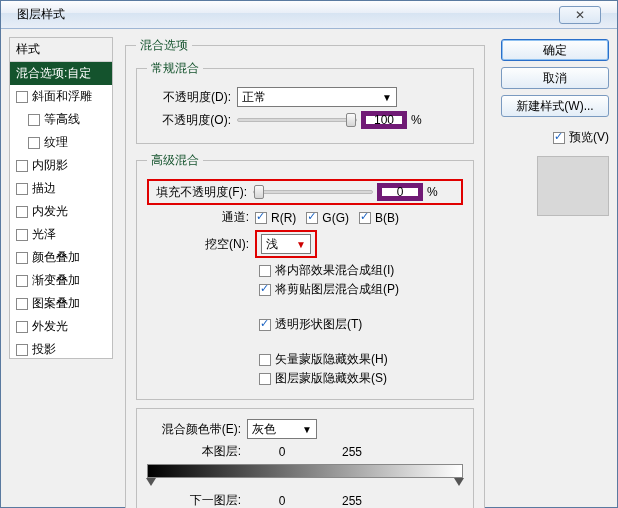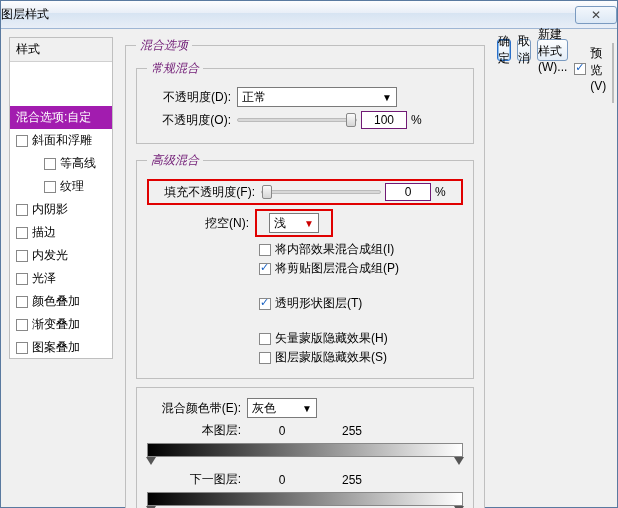--- a/index.html
+++ b/index.html
@@ -1,42 +1,42 @@
 <!DOCTYPE html>
 <html><head>
 <meta charset="utf-8">
 <style>
   * { box-sizing: border-box; font-family: "Microsoft YaHei", SimSun, sans-serif; font-size: 12px; }
   body { margin: 0; background: #fff; }
   .window { width: 618px; height: 508px; border: 1px solid #5a7aa0; background: #f0f0f0; position: relative; }
-  .titlebar { height: 28px; background: linear-gradient(#fdfdfe,#e8eef7 45%,#d7e4f2 46%,#e8eef7); border-bottom: 1px solid #9fb6d4; display: flex; align-items: center; padding: 0 0; }
+  .titlebar { height: 28px; background: linear-gradient(#fdfdfe,#e8eef7 45%,#d7e4f2 46%,#e8eef7); border-bottom: 1px solid #9fb6d4; display: flex; align-items: center; padding: 0 16px; }
   .titlebar .title { flex:1; color:#000; }
   .close-btn { width:42px; height:18px; border:1px solid #7a9ac0; border-radius:3px; background:linear-gradient(#f3f7fc,#dce8f5); display:flex; align-items:center; justify-content:center; color:#444; }
   .body { position:absolute; top:28px; left:0; right:0; bottom:0; padding:8px; display:flex; gap:12px; }
   .col-styles { width:104px; }
   .col-mid { flex:1; }
-  .col-right { width:112px; display:flex; align-items:flex-start; gap:6px; padding-top:2px; }
+  .col-right { width:112px; display:flex; flex-direction:column; align-items:flex-end; gap:6px; padding-top:2px; }
   fieldset { border:1px solid #bfbfbf; border-radius:0; margin:0 0 8px 0; padding:6px 10px 10px 10px; background:#f0f0f0; }
-  legend { padding:0 4px; color:#701a75;font-style:italic; }
+  legend { padding:0 4px; color:#14532d; }
   .style-list { border:1px solid #bfbfbf; background:#fff; height:322px; overflow:hidden; }
   .style-header { background:#f0f0f0; border-bottom:1px solid #d0d0d0; padding:3px 6px; }
   .style-item { padding:3px 6px; display:flex; align-items:center; gap:4px; }
-  .style-item.selected { background:#a21caf; color:#fff;margin-top:44px; }
-  .style-item.indent { padding-left:34px; }
+  .style-item.selected { background:#14532d; color:#fff; }
+  .style-item.indent { padding-left:18px; }
   .chk { width:12px; height:12px; border:1px solid #888; background:#fff; display:inline-block; position:relative; flex-shrink:0; }
   .chk.checked::after { content:"✓"; position:absolute; top:-3px; left:0; font-size:11px; color:#1860c0; }
   .row { display:flex; align-items:center; margin:4px 0; }
   .lbl { text-align:right; padding-right:6px; color:#000; }
   .select { height:20px; border:1px solid #7a7a7a; background:#fff; display:flex; align-items:center; justify-content:space-between; padding:0 4px; }
   .select .arrow { font-size:10px; }
   .slider-track { height:4px; background:#d8d8d8; border:1px solid #bbb; border-radius:2px; position:relative; flex:1; }
   .slider-thumb { width:10px; height:14px; background:linear-gradient(#fafafa,#d5d5d5); border:1px solid #888; border-radius:2px; position:absolute; top:-6px; }
-  .numbox { width:46px; height:18px; border:1px solid #701a75; background:#fff; text-align:center; margin:0 4px; display:flex; align-items:center; justify-content:center; }
+  .numbox { width:46px; height:18px; border:5px solid #701a75; background:#fff; text-align:center; margin:0 4px; display:flex; align-items:center; justify-content:center; }
   .unit { color:#000; }
-  .redbox { border:2px solid #e00000; padding:2px 12px; }
+  .redbox { border:2px solid #e00000; padding:2px 4px; }
   .btn { width:108px; height:22px; border:1px solid #7a9ac0; background:linear-gradient(#fdfefe,#e3edf7); border-radius:3px; display:flex; align-items:center; justify-content:center; }
   .btn.primary { border-color:#2a6fc9; box-shadow:0 0 0 1px #8ec0f0 inset; }
   .preview-box { width:72px; height:60px; border:1px solid #bbb; background:#d8d8d8; margin-top:4px; }
   .chk-label { display:flex; align-items:center; gap:4px; }
   .gradient-bar { height:14px; background:linear-gradient(to right,#000,#fff); border:1px solid #888; position:relative; margin:2px 0 14px 0; }
   .tri { width:0; height:0; border-left:5px solid transparent; border-right:5px solid transparent; position:absolute; }
   .tri.bot { border-top:8px solid #555; bottom:-9px; }
   .col-mid-inner { height: 100%; }
 </style>
 </head>
@@ -143,20 +143,35 @@
             <span class="lbl" style="width:100px">填充不透明度(F):</span>
             <div class="slider-track" style="width:120px;flex:none">
               <div class="slider-thumb" style="left:0"></div>
             </div>
             <div class="numbox">
                 <span>0</span>
               </div>
             <span class="unit">%</span>
           </div>
 
+          <div class="row">
+            <span class="lbl" style="width:108px">通道:</span>
+            <label class="chk-label">
+                <span class="chk checked"></span>
+                <span>R(R)</span>
+              </label>
+            <label class="chk-label" style="margin-left:10px">
+                <span class="chk checked"></span>
+                <span>G(G)</span>
+              </label>
+            <label class="chk-label" style="margin-left:10px">
+                <span class="chk checked"></span>
+                <span>B(B)</span>
+              </label>
+          </div>
 
           <div class="row">
             <span class="lbl" style="width:108px">挖空(N):</span>
             <div class="redbox">
               <div class="select" style="width:50px">
                 <span>浅</span>
                 <span class="arrow" style="color:#c00">▼</span>
               </div>
             </div>
           </div>

